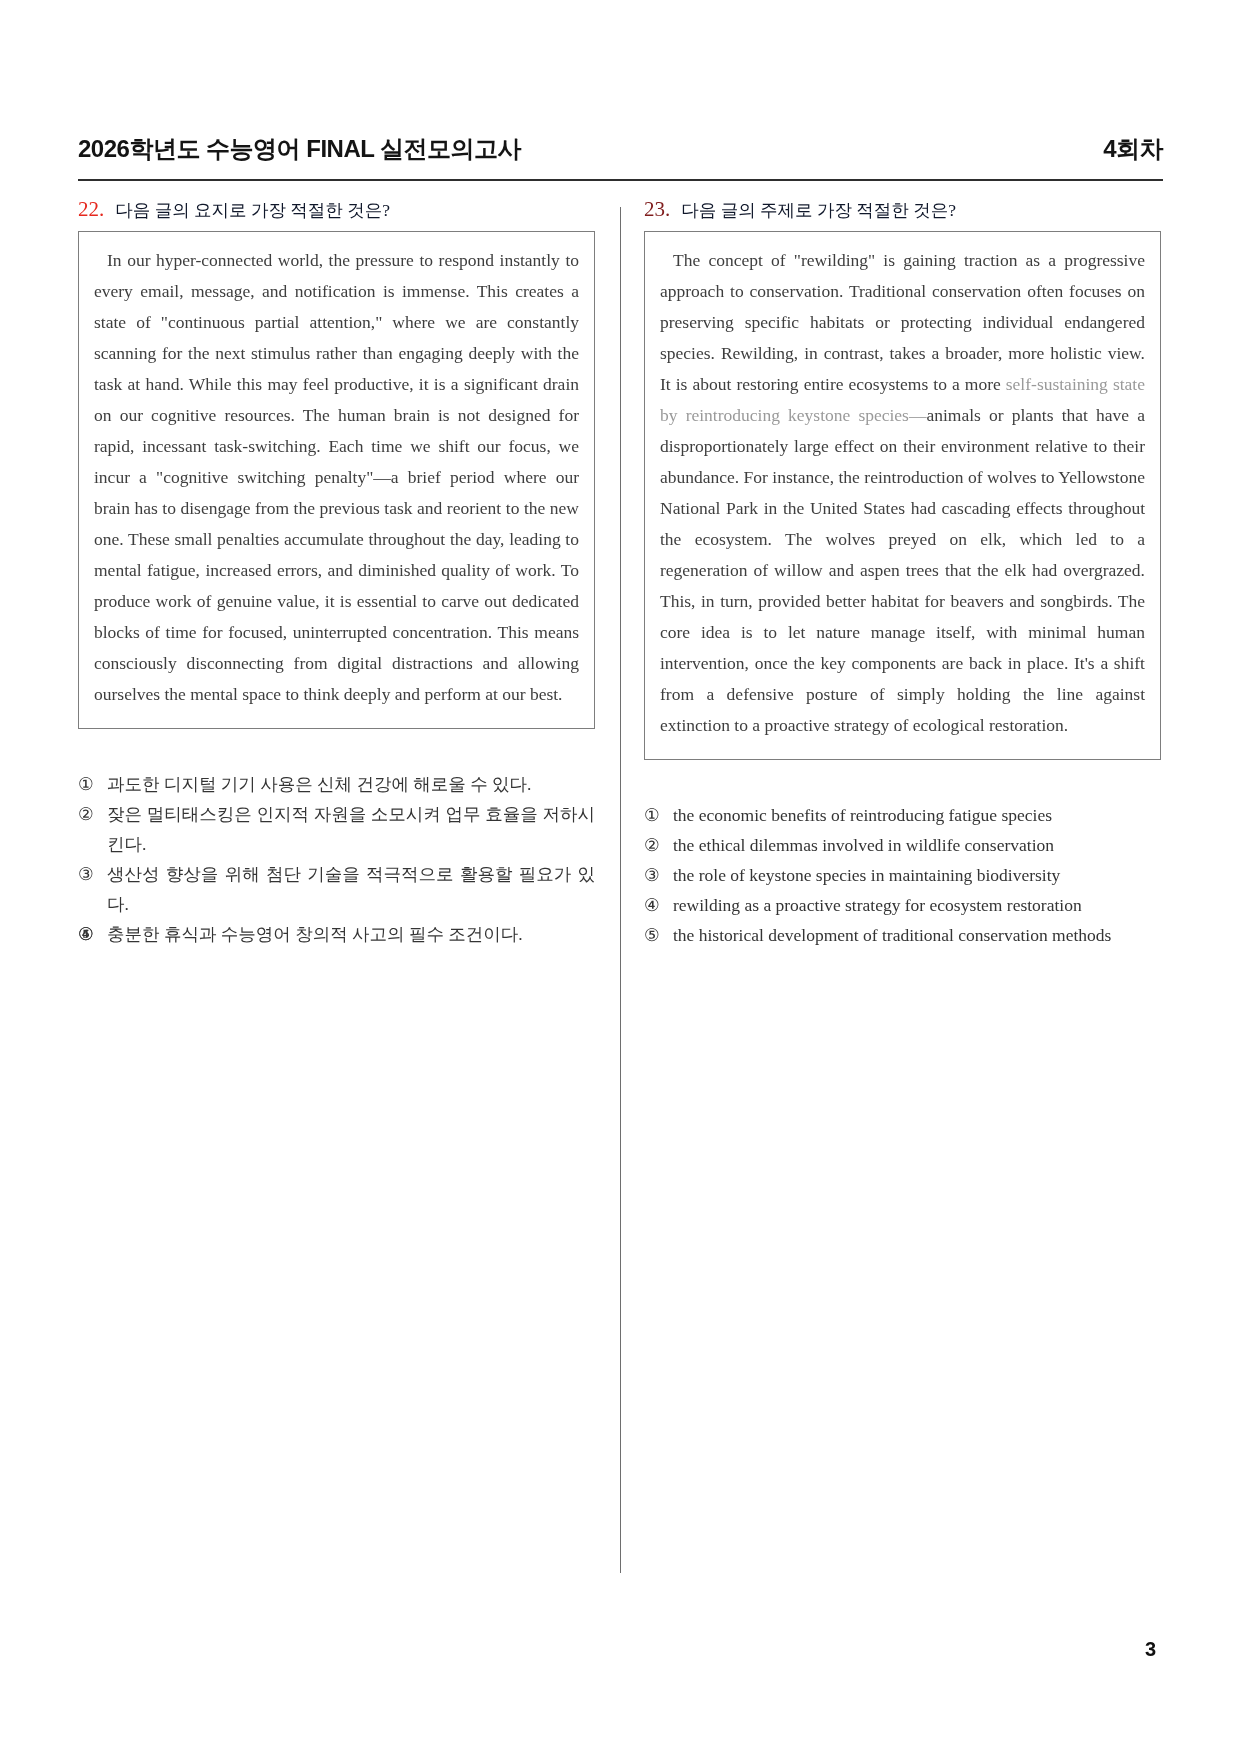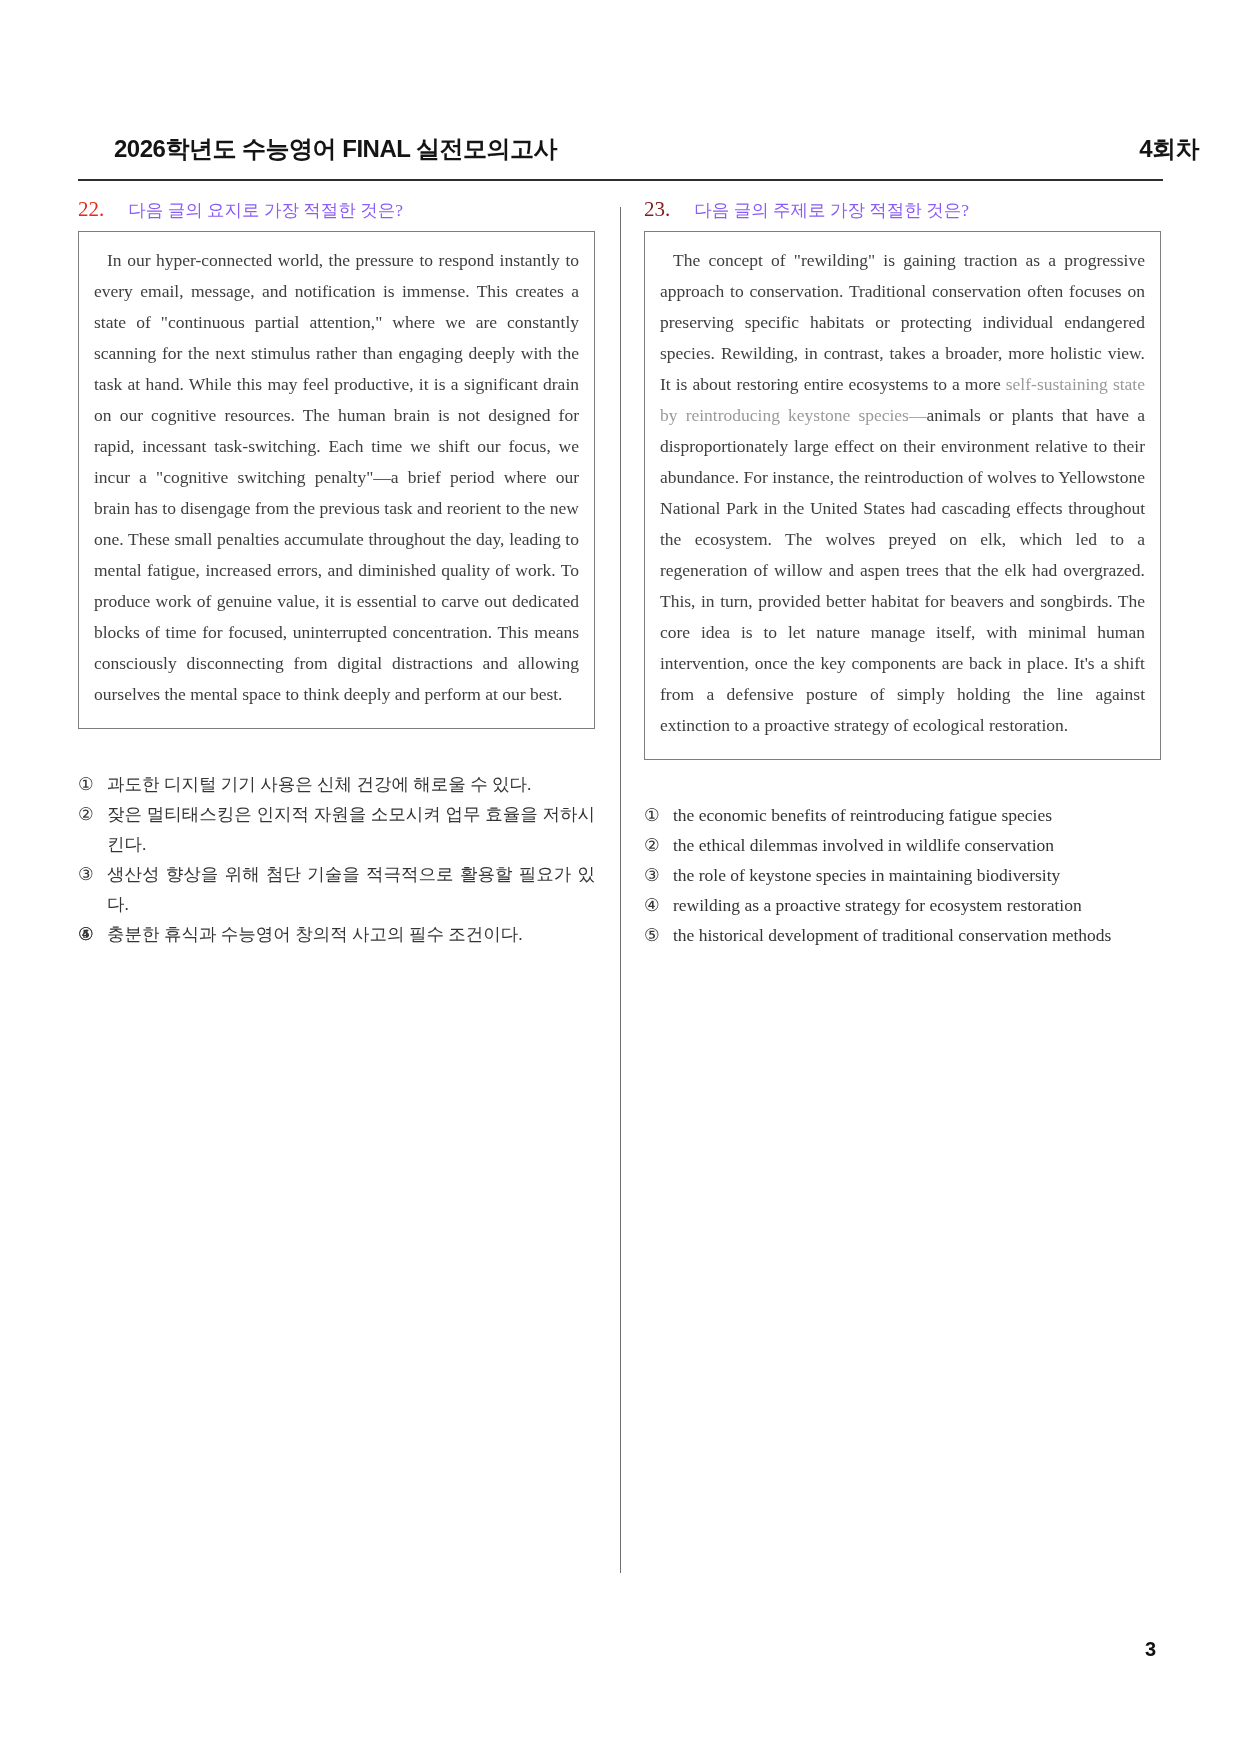--- a/index.html
+++ b/index.html
@@ -7,40 +7,40 @@
     position:relative;
     width:1241px; height:1755px;
     background:#ffffff;
     font-family:"Liberation Serif","DejaVu Serif",serif;
     overflow:hidden;
   }
   .header {
     position:absolute; left:78px; top:133px; width:1085px;
     display:flex; justify-content:space-between; align-items:baseline;
     font-family:"Liberation Sans","DejaVu Sans",sans-serif;
-    font-weight:bold; font-size:24px; color:#141414; letter-spacing:-0.5px;margin-left:36px;
+    font-weight:bold; font-size:24px; color:#141414; letter-spacing:-0.5px;
   }
   .header-rule {
     position:absolute; left:78px; top:179px; width:1085px; height:2px;
     background:#2e2e2e;
   }
   .col-divider {
     position:absolute; left:620px; top:207px; width:1px; height:1366px;
     background:#6e6e6e;
   }
   .col { position:absolute; top:196px; width:517px; }
   .col-left  { left:78px; }
   .col-right { left:644px; }
 
-  .q-title { display:flex; align-items:baseline; gap:24px; }
+  .q-title { display:flex; align-items:baseline; gap:11px; }
   .q-num {
     font-size:21px; line-height:26px;
     font-family:"Liberation Serif","DejaVu Serif",serif;
   }
-  .q-prompt { font-size:17.5px; color:#8b5cf6; line-height:26px; }
+  .q-prompt { font-size:17.5px; color:#0f172a; line-height:26px; }
 
   .passage-box {
     margin-top:8px;
     border:1px solid #7d7d7d;
     padding:13px 15px 18px 15px;
   }
   .passage {
     margin:0;
     font-size:17.5px; line-height:31px;
     text-align:justify;

